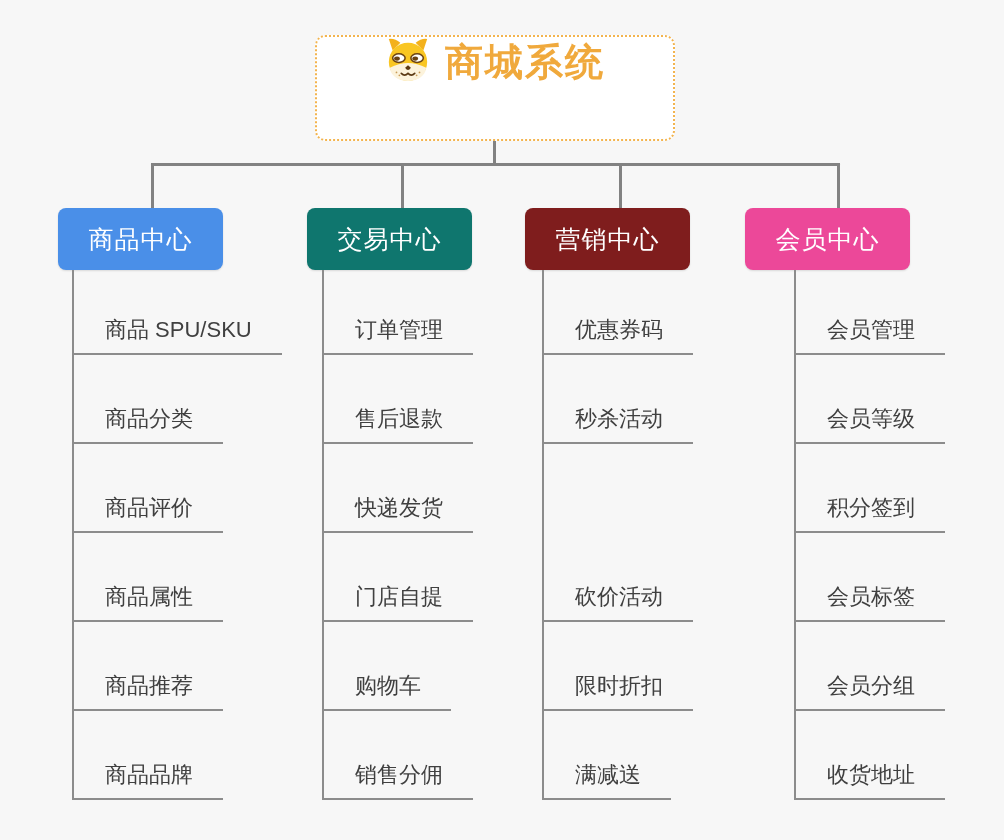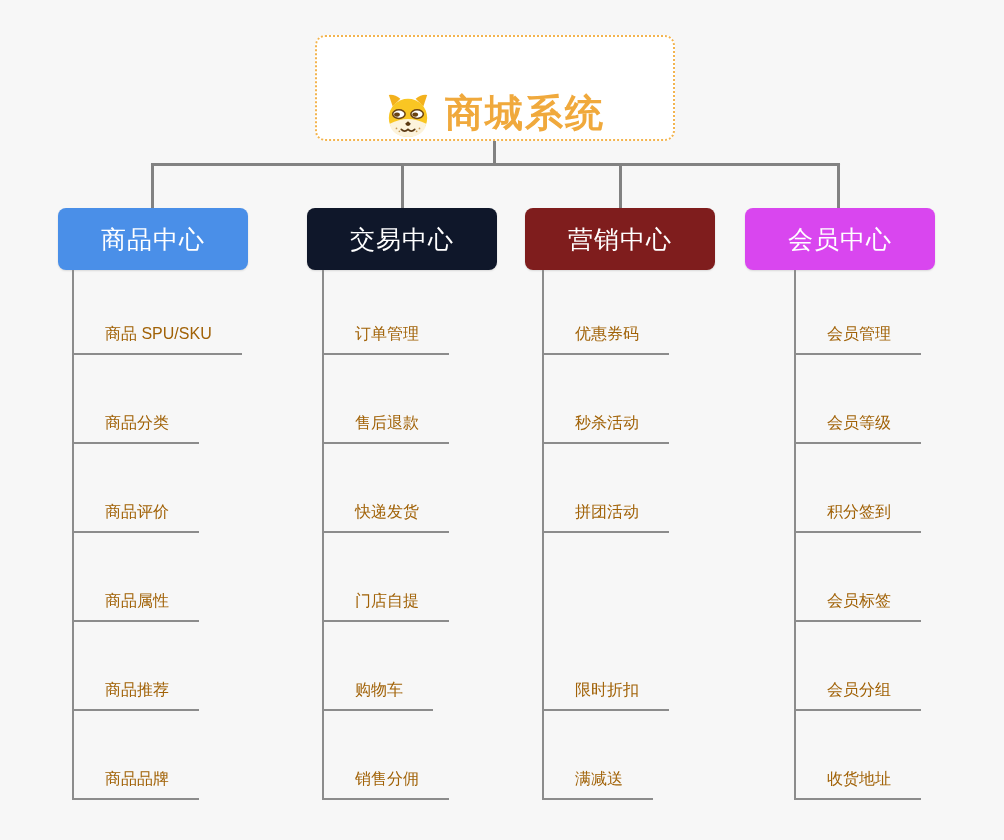--- a/index.html
+++ b/index.html
@@ -12,45 +12,45 @@
   .conn{position:absolute;background:#828282;}
   #conn-root-stub{left:493px;top:141px;width:3px;height:24px;}
   #conn-hbar{left:151px;top:163px;width:689px;height:3px;border-radius:2px;}
   .conn-drop{top:163px;width:3px;height:46px;}
   #conn-drop-1{left:151px;} #conn-drop-2{left:401px;}
   #conn-drop-3{left:619px;} #conn-drop-4{left:837px;}
   
   .root-node{
     position:absolute;left:315px;top:35px;width:360px;height:106px;
     background:#FFFFFF;border:2px dotted #F3B44E;border-radius:10px;
-    box-sizing:border-box;display:flex;align-items:flex-end;justify-content:center;gap:14px;
+    box-sizing:border-box;display:flex;align-items:flex-start;justify-content:center;gap:14px;
   }
   .root-title{font-size:38px;font-weight:700;color:#F0A93C;letter-spacing:2px;white-space:nowrap;}
   .root-icon{width:46px;height:46px;flex:0 0 auto;}
   
   .branch-node{
-    position:absolute;top:208px;width:190px;height:62px;border-radius:8px;
+    position:absolute;top:208px;width:165px;height:62px;border-radius:8px;
     display:flex;align-items:center;justify-content:center;
     color:#FFFFFF;font-size:25px;letter-spacing:1px;white-space:nowrap;
     box-shadow:0 1px 2px rgba(0,0,0,0.12);
   }
   #branch-1{left:58px;} #branch-2{left:307px;}
   #branch-3{left:525px;} #branch-4{left:745px;}
   
   .leaf-col{
     position:absolute;top:270px;height:530px;width:240px;
     border-left:2px solid #8C8C8C;box-sizing:border-box;
   }
   #col-1{left:72px;} #col-2{left:322px;padding-left:36px;}
   #col-3{left:542px;text-decoration:underline;} #col-4{left:794px;}
   .leaf{
     position:absolute;left:-2px;transform:translateY(-100%);
     display:inline-block;white-space:nowrap;
     padding:0 30px 8px 33px;border-bottom:2px solid #8C8C8C;
-    font-size:16px;color:#a16207;
+    font-size:22px;color:#404040;
   }
   .r0{top:85px;} .r1{top:174px;} .r2{top:263px;}
   .r3{top:352px;} .r4{top:441px;} .r5{top:530px;}
 </style>
 </head>
 <body>
 
 <div class="conn" id="conn-root-stub"></div>
 <div class="conn" id="conn-hbar"></div>
 <div class="conn conn-drop" id="conn-drop-1"></div>
@@ -74,27 +74,27 @@
     <circle cx="15" cy="40" r="0.9" fill="#C79A55"></circle>
     <circle cx="36" cy="37" r="0.9" fill="#C79A55"></circle>
     <circle cx="33" cy="40" r="0.9" fill="#C79A55"></circle>
   </svg>
   <span class="root-title">商城系统</span>
 </div>
 
 <div class="branch-node" id="branch-1" style="background: rgb(74, 143, 232);">
   <span>商品中心</span>
 </div>
-<div class="branch-node" id="branch-2" style="background: #0f172a;">
+<div class="branch-node" id="branch-2" style="background: #0f766e;">
   <span>交易中心</span>
 </div>
 <div class="branch-node" id="branch-3" style="background: #7f1d1d;">
   <span>营销中心</span>
 </div>
-<div class="branch-node" id="branch-4" style="background: #d946ef;">
+<div class="branch-node" id="branch-4" style="background: #ec4899;">
   <span>会员中心</span>
 </div>
 
 <div class="leaf-col" id="col-1">
   <div class="leaf r0">商品 SPU/SKU</div>
   <div class="leaf r1">商品分类</div>
   <div class="leaf r2">商品评价</div>
   <div class="leaf r3">商品属性</div>
   <div class="leaf r5">商品品牌</div>
   <div class="leaf r4">商品推荐</div>
@@ -103,21 +103,21 @@
   <div class="leaf r0">订单管理</div>
   <div class="leaf r1">售后退款</div>
   <div class="leaf r2">快递发货</div>
   <div class="leaf r3">门店自提</div>
   <div class="leaf r4">购物车</div>
   <div class="leaf r5">销售分佣</div>
 </div>
 <div class="leaf-col" id="col-3">
   <div class="leaf r0">优惠券码</div>
   <div class="leaf r1">秒杀活动</div>
-  <div class="leaf r2">拼团活动</div>
+  <div class="leaf r3">砍价活动</div>
   <div class="leaf r4">限时折扣</div>
   <div class="leaf r5">满减送</div>
 </div>
 <div class="leaf-col" id="col-4">
   <div class="leaf r0">会员管理</div>
   <div class="leaf r1">会员等级</div>
   <div class="leaf r2">积分签到</div>
   <div class="leaf r3">会员标签</div>
   <div class="leaf r4">会员分组</div>
   <div class="leaf r5">收货地址</div>

